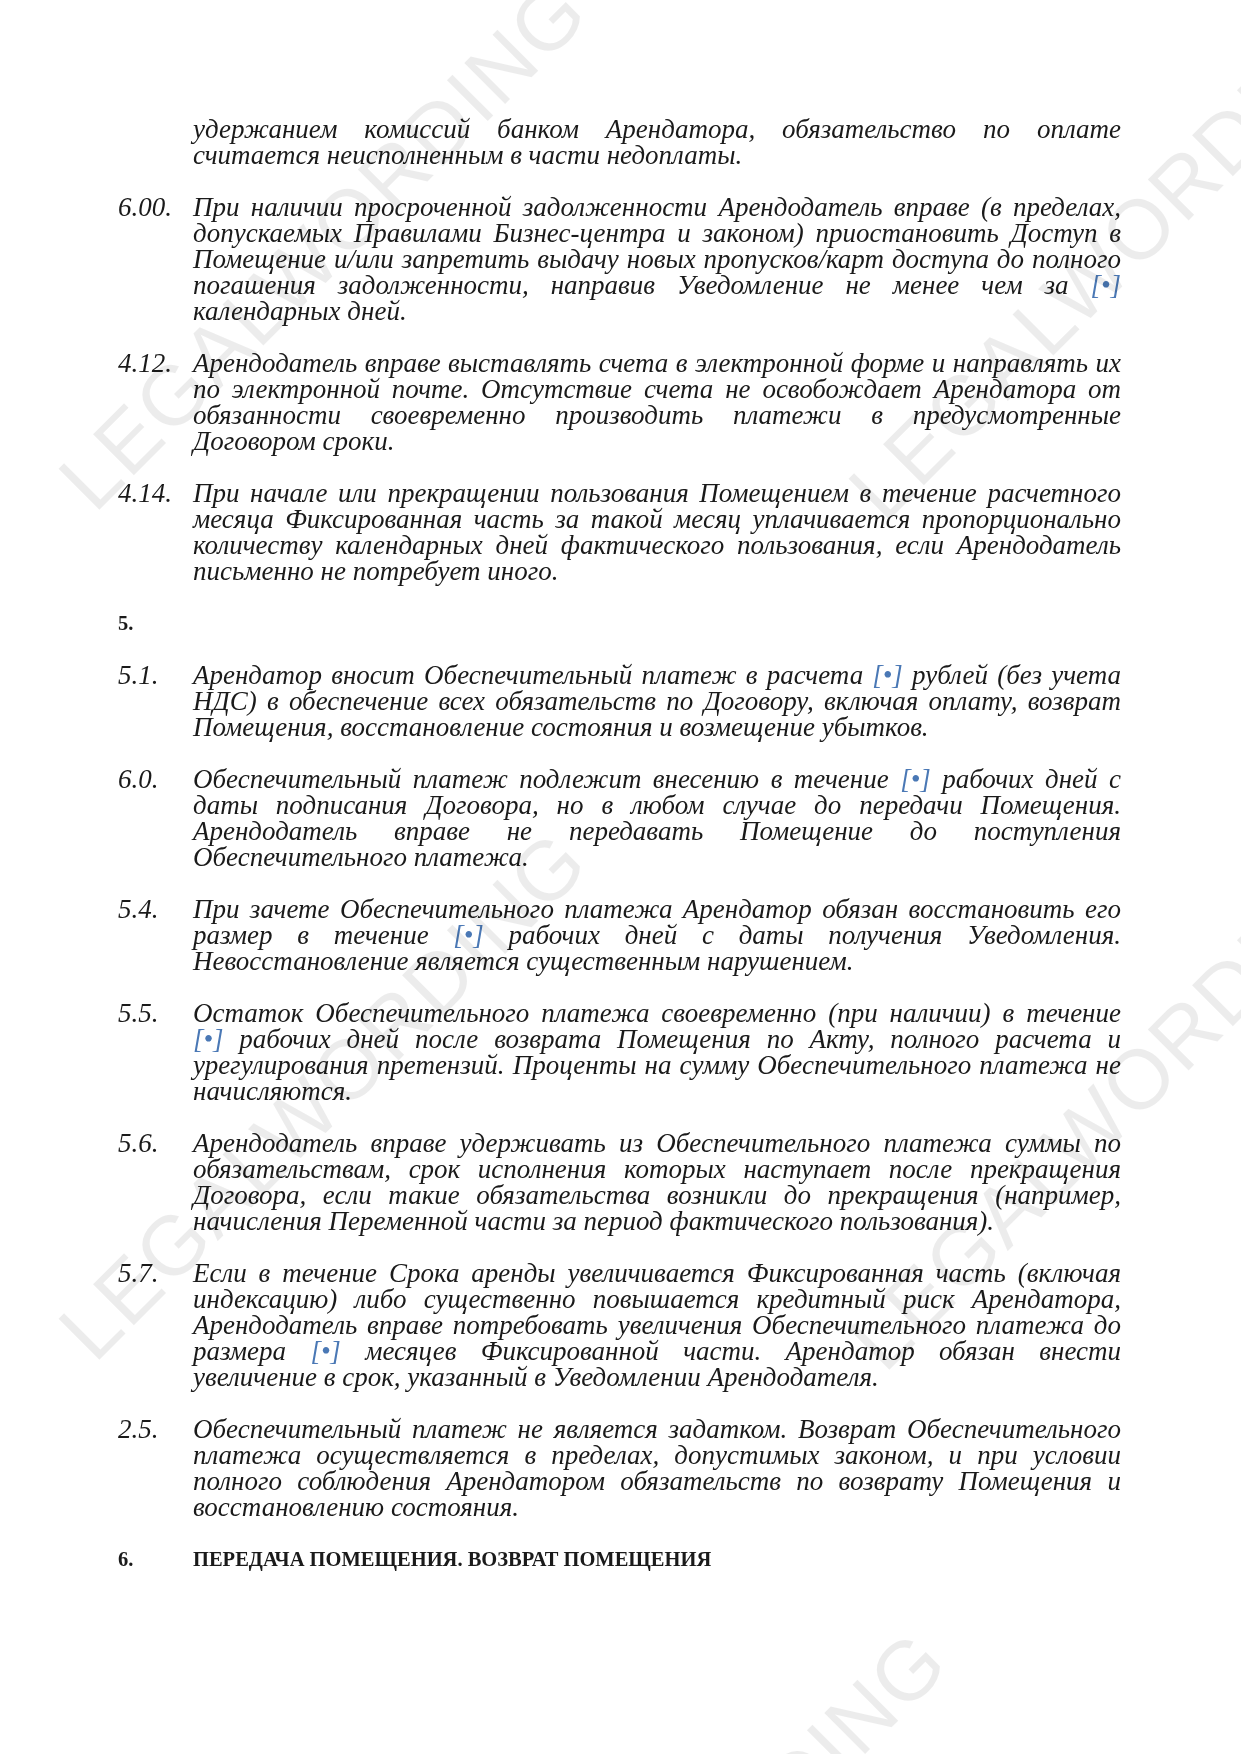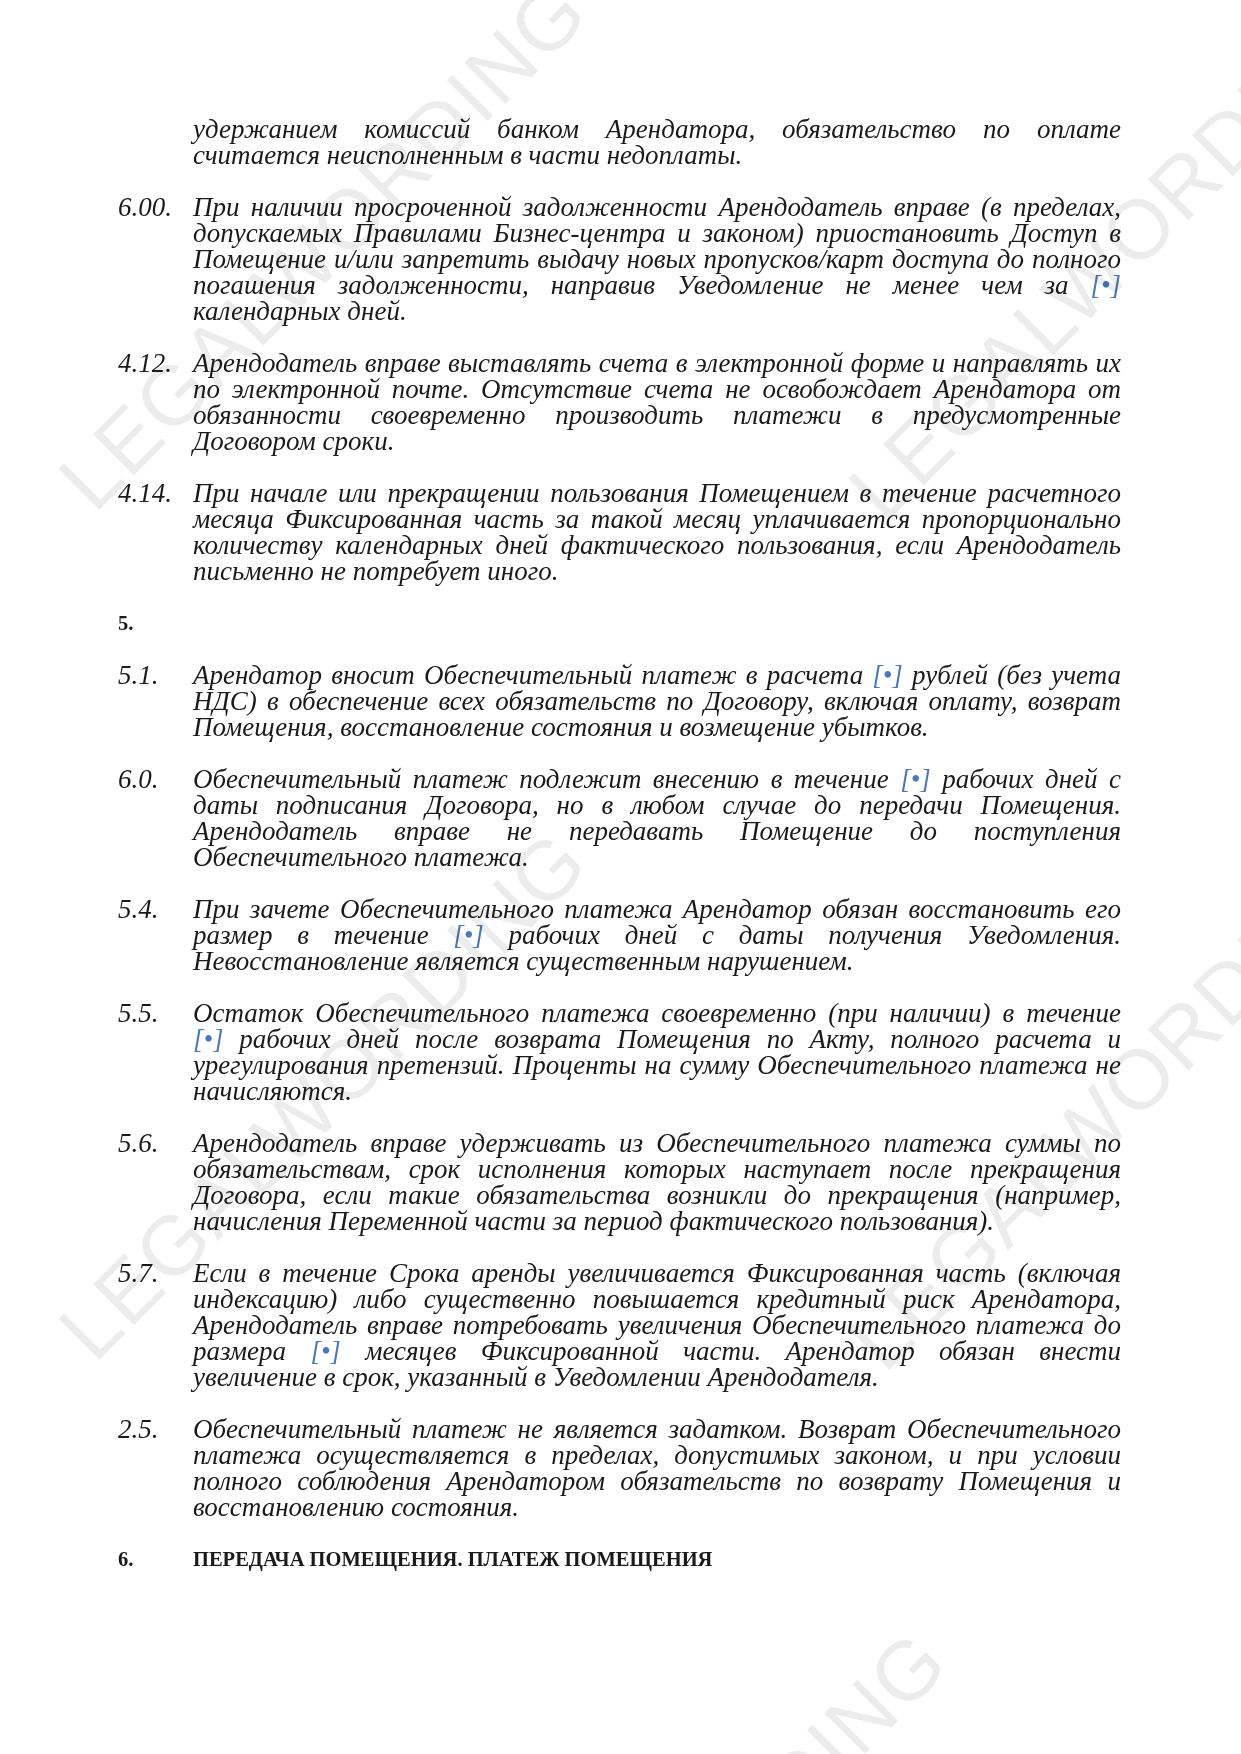--- a/index.html
+++ b/index.html
@@ -128,16 +128,16 @@
     <span class="text"><span>Если в течение Срока аренды увеличивается Фиксированная часть (включая индексацию) либо существенно повышается кредитный риск Арендатора, Арендодатель вправе потребовать увеличения Обеспечительного платежа до размера </span><span class="ph" style="color: rgb(74, 120, 181);">[•]</span><span> месяцев Фиксированной части. Арендатор обязан внести увеличение в срок, указанный в Уведомлении Арендодателя.</span></span>
   </div>
 
   <div class="clause">
     <span class="num">2.5.</span>
     <span class="text">Обеспечительный платеж не является задатком. Возврат Обеспечительного платежа осуществляется в пределах, допустимых законом, и при условии полного соблюдения Арендатором обязательств по возврату Помещения и восстановлению состояния.</span>
   </div>
 
   <div class="heading">
     <span class="num">6.</span>
-    <span>ПЕРЕДАЧА ПОМЕЩЕНИЯ. ПЛАТЕЖ ПОМЕЩЕНИЯ</span>
+    <span>ПЕРЕДАЧА ПОМЕЩЕНИЯ. ВОЗВРАТ ПОМЕЩЕНИЯ</span>
   </div>
 
 </div>
 
 </body></html>

